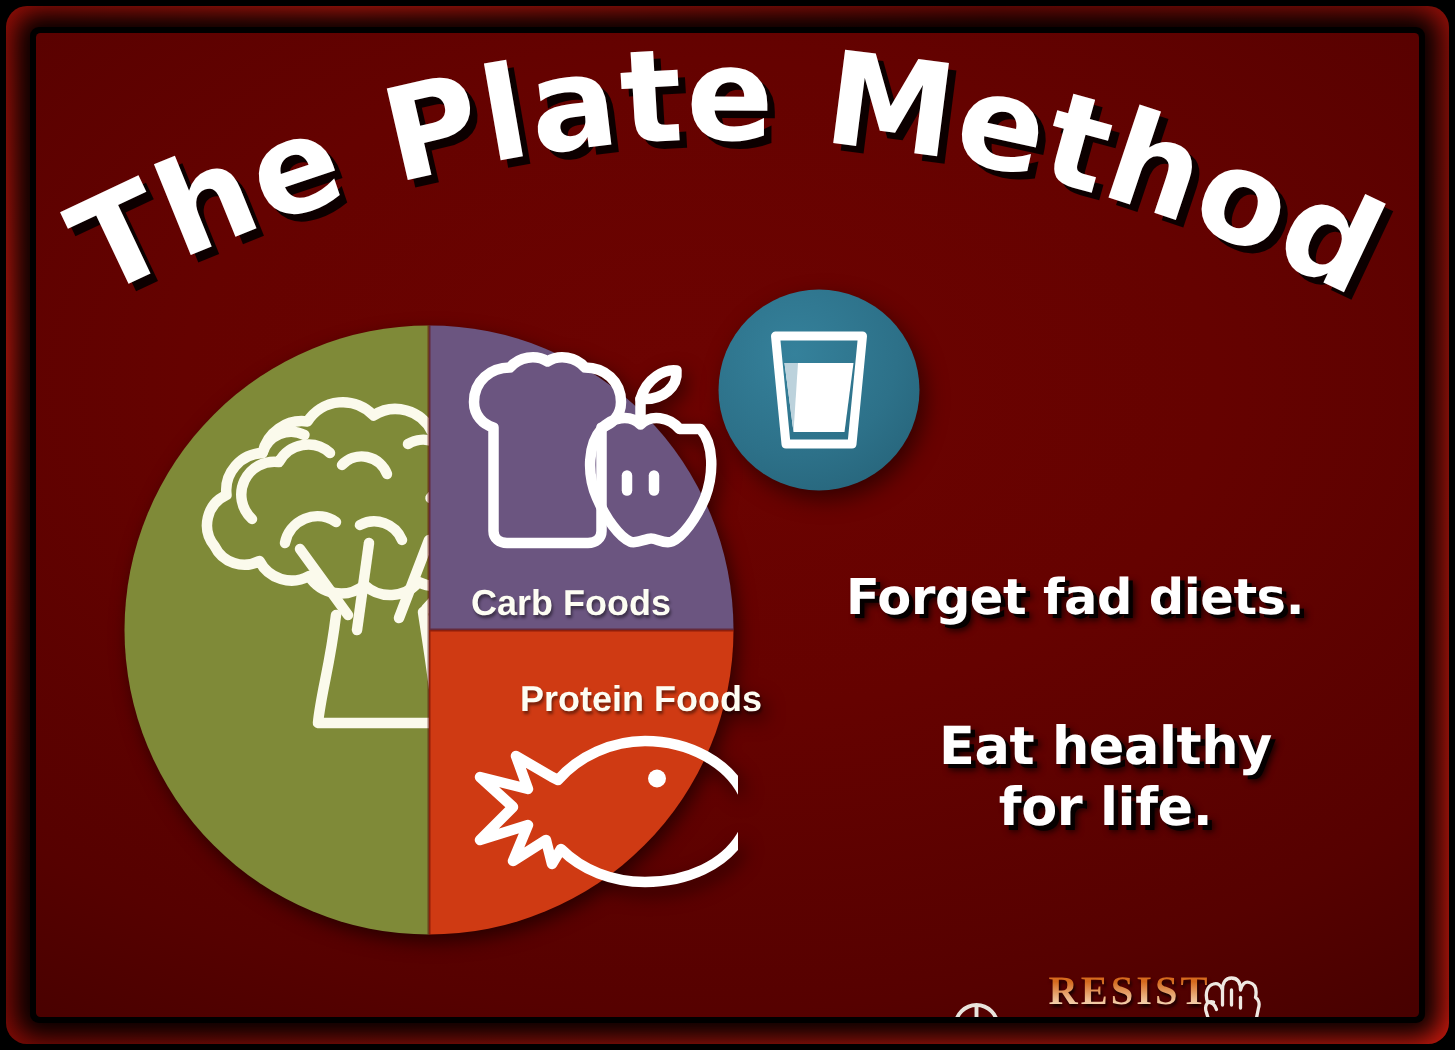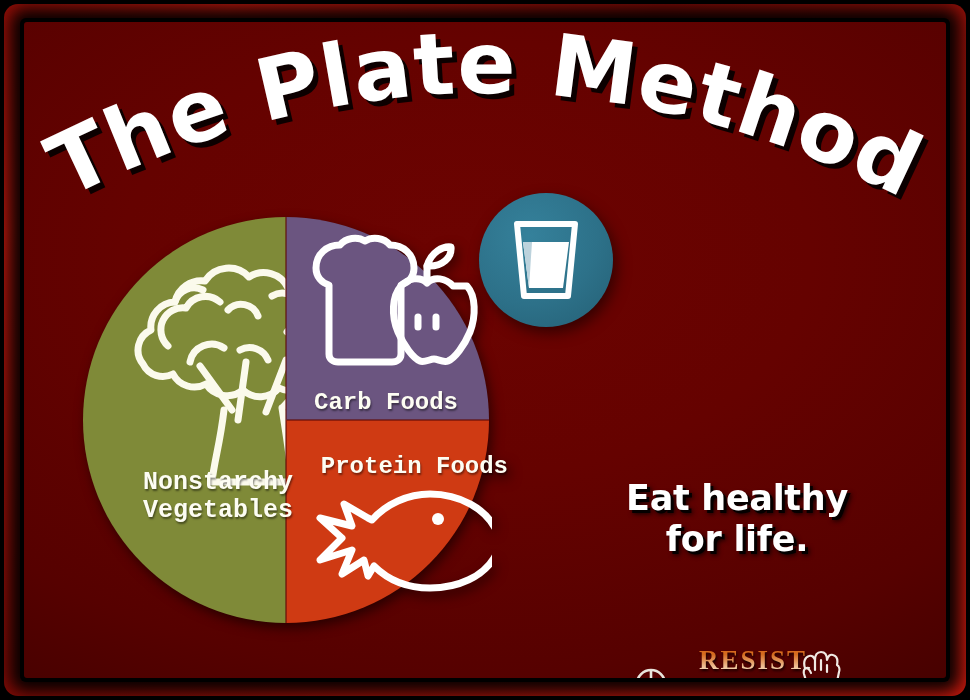--- a/index.html
+++ b/index.html
@@ -91,21 +91,21 @@
     top: 192px;
     width: 412px;
     height: 412px;
     filter: drop-shadow(3px 5px 6px rgba(0,0,0,0.55));
   }
   .plate svg { display: block; }
 
   .seg-label {
     position: absolute;
     color: #fdfdf3;
-    font-family: Liberation Mono, monospace;
+    font-family: Liberation Sans, sans-serif;
     font-weight: bold;
     text-shadow: 1px 2px 2px rgba(0,0,0,0.45);
     line-height: 1.12;
     white-space: pre-line;
     text-align: center;
     pointer-events: none;
   }
   #label-veg {
     left: 38px;
     top: 255px;
@@ -339,34 +339,33 @@
             <circle cx="358" cy="305" r="6" fill="#ffffff" stroke="none"></circle>
           </g>
         </g>
 
         <g stroke="#5d0805" stroke-width="2" opacity="0.55">
           <line x1="206" y1="3" x2="206" y2="409"></line>
           <line x1="206" y1="206" x2="409" y2="206"></line>
         </g>
       </svg>
 
-      <div class="seg-label" id="label-veg">Nonstarchy
-Vegetables</div>
       <div class="seg-label" id="label-carb">Carb Foods</div>
       <div class="seg-label" id="label-protein">Protein Foods</div>
     </div>
 
     <div class="water-badge">
       <svg width="68" height="82" viewBox="0 0 68 82" xmlns="http://www.w3.org/2000/svg">
         <path d="M 5,5 L 63,5 L 56,77 L 12,77 Z" fill="none" stroke="#ffffff" stroke-width="6" stroke-linejoin="round"></path>
         <path d="M 11,23 L 57,23 L 51,69 L 17,69 Z" fill="#ffffff"></path>
         <path d="M 11,23 L 20,23 L 17,69 L 17,69 Z" fill="#bcd2dc"></path>
       </svg>
     </div>
 
+    <div class="slogan" id="slogan-1">Forget fad diets.</div>
     <div class="slogan" id="slogan-2">Eat healthy
 for life.</div>
 
     <div class="logo">
       <svg class="logo-peace" width="34" height="34" viewBox="0 0 34 34" xmlns="http://www.w3.org/2000/svg">
         <circle cx="17" cy="17" r="14" fill="none" stroke="#e8e4dc" stroke-width="2.6"></circle>
         <line x1="17" y1="3" x2="17" y2="31" stroke="#e8e4dc" stroke-width="2.6"></line>
         <line x1="17" y1="17" x2="7.5" y2="27" stroke="#e8e4dc" stroke-width="2.6"></line>
         <line x1="17" y1="17" x2="26.5" y2="27" stroke="#e8e4dc" stroke-width="2.6"></line>
       </svg>

